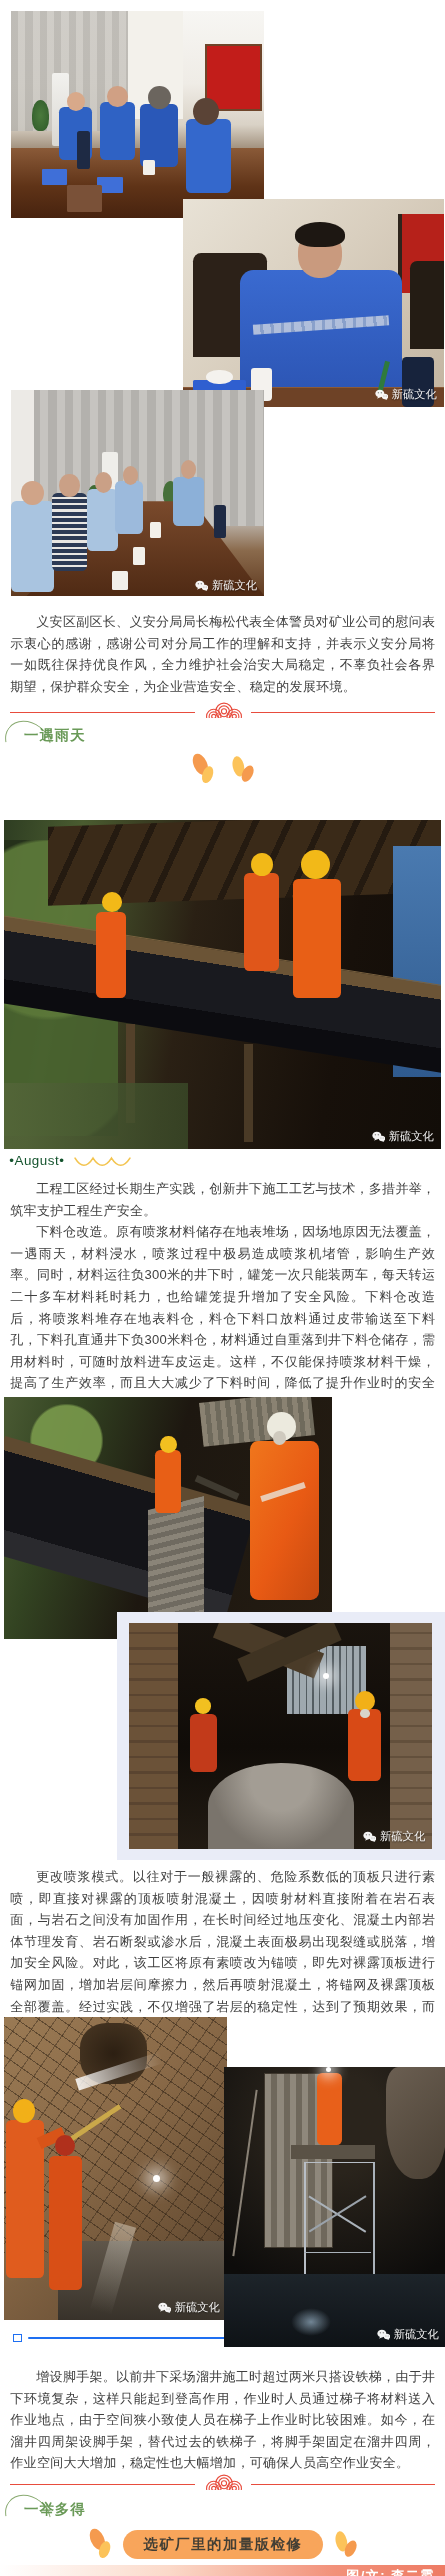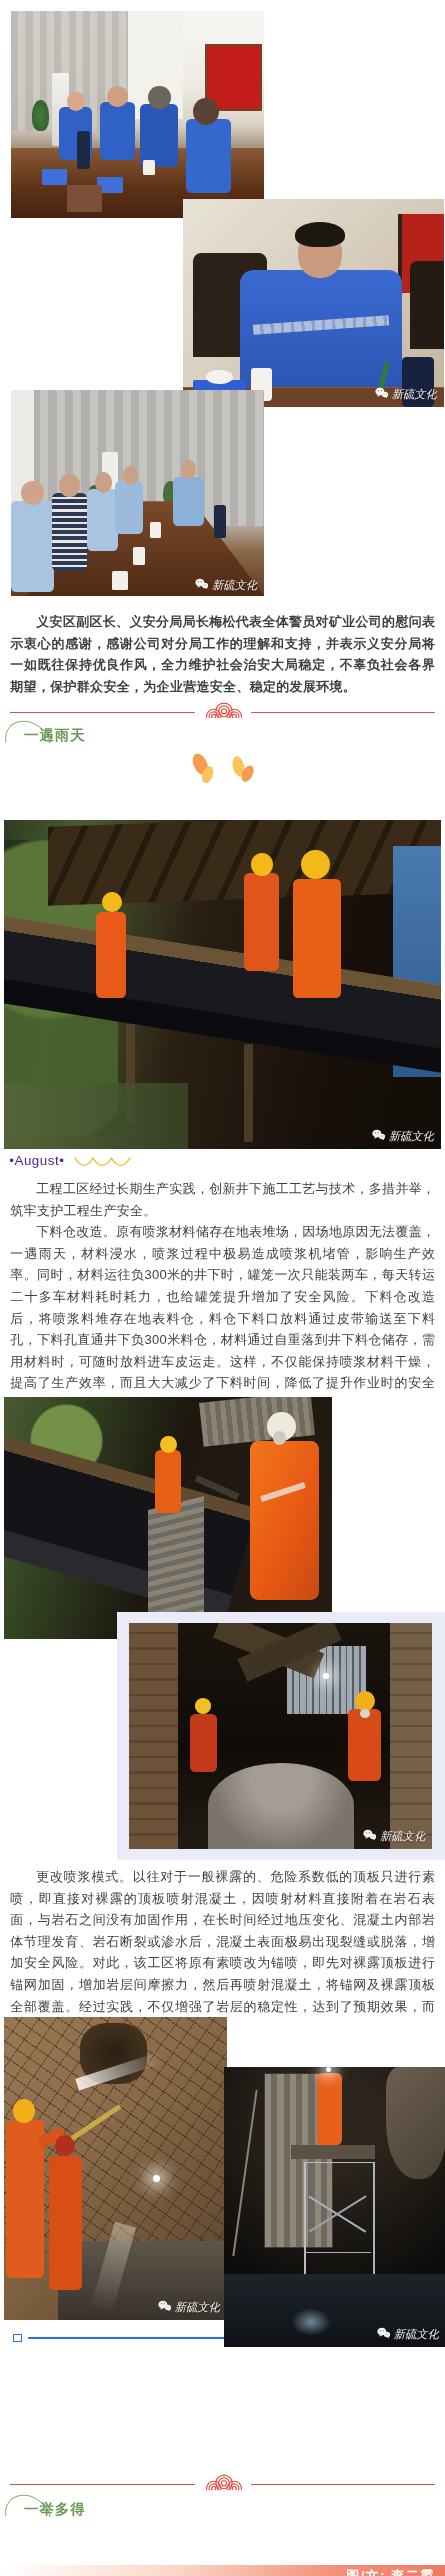--- a/index.html
+++ b/index.html
@@ -2,38 +2,38 @@
 <html style="font-size:8.2px"><head>
 <meta charset="utf-8">
 <style>
   html,body{margin:0;padding:0;background:#ffffff;}
   body{font-family:"Liberation Sans","DejaVu Sans",sans-serif;}
   #page{position:relative;width:446px;height:2929px;background:#fff;overflow:hidden;}
   .s{position:absolute;}
   .ph{position:absolute;overflow:hidden;background:#ccc;}
   .para{position:absolute;left:10.3px;width:425px;font-size:13px;line-height:21.6px;
         color:#3f3f3f;text-align:justify;text-indent:2em;letter-spacing:0.3px;}
-  .wm{position:absolute;right:7.2px;bottom:5.2px;display:flex;gap:3.6px;
-      color:#fff;font-size:11.3px;text-shadow:0 0.5px 1.5px rgba(0,0,0,.55);opacity:.95;font-style:italic;}
+  .wm{position:absolute;right:7.2px;bottom:5.2px;display:flex;align-items:center;gap:3.6px;
+      color:#fff;font-size:11.3px;text-shadow:0 0.5px 1.5px rgba(0,0,0,.55);opacity:.95;}
   .sec-label{position:absolute;font-size:14.4px;font-weight:bold;color:#6a9a58;letter-spacing:1px;}
   .arc{position:absolute;width:38px;height:47px;border:1px solid #8aab72;border-radius:50%;
        border-right-color:transparent;border-top-color:transparent;transform:rotate(128deg);}
   .pill-row{position:absolute;left:0;width:446px;display:flex;justify-content:center;
             align-items:center;gap:7.2px;}
   .pill{background:#f8a55b;color:#433f35;font-size:14.4px;font-weight:bold;letter-spacing:1.5px;
         padding:4.6px 20.6px;border-radius:15.5px;white-space:nowrap;}
   .credit{position:absolute;left:0;width:446px;height:21.6px;
           background:linear-gradient(90deg,#ffffff 0%,#fbd9c9 38%,#f2917a 75%,#ee7b64 100%);
           display:flex;align-items:center;justify-content:flex-end;}
   .credit span{color:#ffffff;font-size:13px;font-weight:bold;letter-spacing:1.5px;padding-right:11.3px;}
   .divline{position:absolute;height:1px;background:#e84c3d;}
   .worker{position:absolute;border-radius:5.2px;}
   .helmet{position:absolute;border-radius:50%;}
   .august{position:absolute;left:9.3px;display:flex;align-items:flex-start;gap:8.2px;}
-  .august span{color:#4c1d95;font-size:13.4px;letter-spacing:0.5px;}
+  .august span{color:#14532d;font-size:13.4px;letter-spacing:0.5px;}
 </style>
 </head>
 <body>
 
 <div id="page">
 
   <div class="ph" style="left:11.3px;top:11.3px;width:253px;height:207px;z-index:1;
               background:linear-gradient(180deg,#f7f6f3 0%,#efece6 35%,#d9d2c6 55%,#9a8874 68%,#6a4630 80%,#53331f 100%);">
     <div class="s" style="left:0;top:0;width:46%;height:58%;background:repeating-linear-gradient(90deg,#b5b2ac 0 7.2px,#c9c6c0 7.2px 14.4px);opacity:.85;"></div>
     <div class="s" style="left:46%;top:0;width:22%;height:52%;background:#f3f1eb;"></div>
@@ -116,21 +116,21 @@
           <circle cx="17" cy="10" r="1.8" fill="#8a8a8a"></circle>
         <ellipse cx="27" cy="20" rx="8.5" ry="7.5" fill="#fff"></ellipse>
           <polygon points="31,26 33,29.5 26,26.5" fill="#fff"></polygon>
         <circle cx="24" cy="18.5" r="1.4" fill="#9a9a9a"></circle>
           <circle cx="30" cy="18.5" r="1.4" fill="#9a9a9a"></circle>
       </svg>
       <span>新硫文化</span>
     </div>
   </div>
 
-  <div class="para" style="top:611px;font-weight:bold;">义安区副区长、义安分局局长梅松代表全体警员对矿业公司的慰问表示衷心的感谢，感谢公司对分局工作的理解和支持，并表示义安分局将一如既往保持优良作风，全力维护社会治安大局稳定，不辜负社会各界期望，保护群众安全，为企业营造安全、稳定的发展环境。</div>
+  <div class="para" style="top:611px;">义安区副区长、义安分局局长梅松代表全体警员对矿业公司的慰问表示衷心的感谢，感谢公司对分局工作的理解和支持，并表示义安分局将一如既往保持优良作风，全力维护社会治安大局稳定，不辜负社会各界期望，保护群众安全，为企业营造安全、稳定的发展环境。</div>
 
   <div class="divline" style="left:10.3px;top:712px;width:185px;"></div>
   <div class="divline" style="left:251px;top:712px;width:184px;"></div>
   <svg class="s" style="left:204px;top:700px;" width="40" height="17.5" viewBox="0 0 78 34">
     <g fill="none" stroke="#e84c3d" stroke-width="2.2">
       <circle cx="19" cy="32" r="14"></circle>
         <circle cx="19" cy="32" r="9"></circle>
         <circle cx="19" cy="32" r="4"></circle>
       <circle cx="59" cy="32" r="14"></circle>
         <circle cx="59" cy="32" r="9"></circle>
@@ -301,39 +301,51 @@
         <circle cx="24" cy="18.5" r="1.4" fill="#9a9a9a"></circle>
           <circle cx="30" cy="18.5" r="1.4" fill="#9a9a9a"></circle>
       </svg>
       <span>新硫文化</span>
     </div>
   </div>
 
   <div class="s" style="left:13.4px;top:2334px;width:6.2px;height:6.2px;border:1px solid #1e6ff2;"></div>
   <div class="s" style="left:28px;top:2337px;width:213px;height:2.1px;background:#1e6ff2;border-radius:1px;"></div>
 
+  <div class="para" style="top:2366px;">增设脚手架。以前井下采场溜井施工时超过两米只搭设铁梯，由于井下环境复杂，这样只能起到登高作用，作业时人员通过梯子将材料送入作业地点，由于空间狭小致使人员在梯子上作业时比较困难。如今，在溜井四周架设脚手架，替代过去的铁梯子，将脚手架固定在溜井四周，作业空间大大增加，稳定性也大幅增加，可确保人员高空作业安全。</div>
 
   <div class="divline" style="left:10.3px;top:2484px;width:185px;"></div>
   <div class="divline" style="left:251px;top:2484px;width:184px;"></div>
   <svg class="s" style="left:204px;top:2472px;" width="40" height="17.5" viewBox="0 0 78 34">
     <g fill="none" stroke="#e84c3d" stroke-width="2.2">
       <circle cx="19" cy="32" r="14"></circle>
         <circle cx="19" cy="32" r="9"></circle>
         <circle cx="19" cy="32" r="4"></circle>
       <circle cx="59" cy="32" r="14"></circle>
         <circle cx="59" cy="32" r="9"></circle>
         <circle cx="59" cy="32" r="4"></circle>
       <circle cx="39" cy="22" r="16"></circle>
         <circle cx="39" cy="22" r="10.5"></circle>
         <circle cx="39" cy="22" r="5"></circle>
     </g>
   </svg>
 
   <div class="arc" style="left:8.2px;top:2492px;"></div>
   <div class="sec-label" style="left:24px;top:2500px;">一举多得</div>
 
+  <div class="pill-row" style="top:2526px;">
+    <svg width="31" height="37" viewBox="0 0 60 72">
+      <ellipse cx="24" cy="26" rx="13" ry="22" fill="#f59a4e" transform="rotate(-24 24 26)"></ellipse>
+      <ellipse cx="38" cy="46" rx="10" ry="17" fill="#fcc35a" transform="rotate(20 38 46)"></ellipse>
+    </svg>
+    <div class="pill">选矿厂里的加量版检修</div>
+    <svg width="31" height="37" viewBox="0 0 60 72">
+      <ellipse cx="22" cy="30" rx="11" ry="20" fill="#fcc35a" transform="rotate(-12 22 30)"></ellipse>
+      <ellipse cx="40" cy="44" rx="10" ry="17" fill="#f59a4e" transform="rotate(26 40 44)"></ellipse>
+    </svg>
+  </div>
 
   <div class="credit" style="top:2565px;">
     <span>图/文: 查二霞</span>
   </div>
 
 </div>
 
 
 </body></html>

